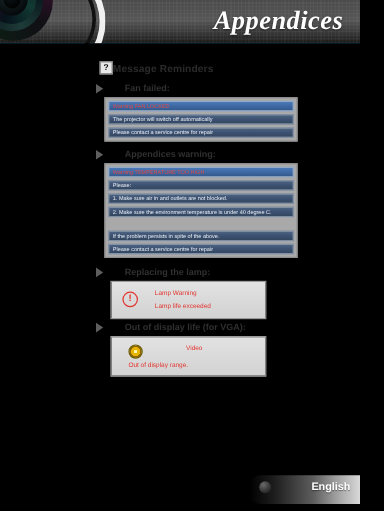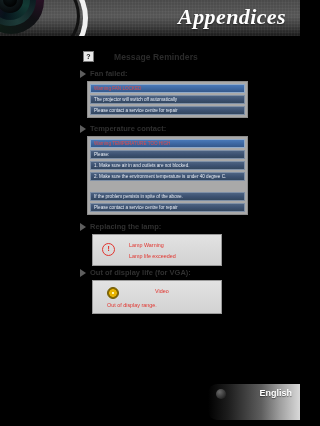--- a/index.html
+++ b/index.html
@@ -46,35 +46,35 @@
     position:absolute;left:22px;top:-18px;width:52px;height:62px;
     border-radius:50%;border:3px solid #111;
     clip-path:polygon(45% 0,100% 0,100% 100%,55% 100%);
   }
 
   
   .content{position:absolute;left:0;top:36px;width:300px;height:390px;background:#000;}
 
   .sec{position:absolute;}
   .sec-title{
-    display:flex;align-items:center;gap:20px;
+    display:flex;align-items:center;gap:0;
     font-size:8.5px;font-weight:700;color:#2b2b2b;letter-spacing:.1px;
     white-space:nowrap;
   }
   .ico-q{
     width:9px;height:9px;flex:0 0 9px;background:#e9e9e9;border:1px solid #7a7a7a;
     color:#111;font-size:7px;font-weight:700;line-height:9px;text-align:center;
   }
   .ico-tri{
     width:0;height:0;flex:0 0 auto;
     border-left:6px solid #5e5e5e;border-top:4px solid transparent;border-bottom:4px solid transparent;
     margin-right:2px;
   }
   .sub-title{
-    display:flex;align-items:center;gap:2px;
+    display:flex;align-items:center;gap:16px;
     font-size:7.5px;font-weight:700;color:#303030;white-space:nowrap;
   }
 
   
   .osd{
     background:#a9a9a9;
     border:1px solid #8e8e8e;
     box-shadow:2px 2px 2px rgba(0,0,0,.55);
     padding:2px;
   }
@@ -115,21 +115,21 @@
     font-size:8px;font-weight:700;line-height:10px;text-align:center;
   }
   .video-ico{
     position:absolute;width:10px;height:10px;border-radius:50%;
     background:radial-gradient(circle at 50% 50%,#fff7b0 0 18%,#e8b400 22% 52%,#8a6a00 56% 72%,#f5d24a 76% 100%);
     border:1px solid #6f5a00;
   }
 
   
   .footer{
-    position:absolute;right:0;bottom:6px;width:92px;height:36px;
+    position:absolute;right:0;bottom:6px;width:92px;height:24px;
     background:linear-gradient(90deg,#000 0%,#1d1d1d 22%,#5e5e5e 58%,#9e9e9e 78%,#d9d9d9 100%);
     border-radius:9px 0 0 9px;
   }
   .footer-dot{
     position:absolute;left:8px;top:5px;width:10px;height:10px;border-radius:50%;
     background:radial-gradient(circle at 35% 30%,#6a6a6a,#2a2a2a 70%);
   }
   .footer-label{
     position:absolute;right:8px;top:4px;font-size:9px;font-weight:700;color:#ffffff;
     text-shadow:0 1px 1px rgba(0,0,0,.45);
@@ -171,21 +171,21 @@
 
     <div class="osd" style="position:absolute;left:87px;top:45px;width:155px;">
       <div class="osd-head">Warning FAN LOCKED</div>
       <div class="osd-row">The projector will switch off automatically</div>
       <div class="osd-row">Please contact a service centre for repair</div>
     </div>
 
     <div class="sec" style="left:80px;top:88px;">
       <div class="sub-title">
         <span class="ico-tri"></span>
-        <span>Temperature contact:</span>
+        <span>Appendices warning:</span>
       </div>
     </div>
 
     <div class="osd" style="position:absolute;left:87px;top:100px;width:155px;">
       <div class="osd-head">Warning TEMPERATURE TOO HIGH</div>
       <div class="osd-row">Please:</div>
       <div class="osd-row">1. Make sure air in and outlets are not blocked.</div>
       <div class="osd-row">2. Make sure the environment temperature is under 40 degree C.</div>
       <div class="osd-spacer"></div>
       <div class="osd-row">If the problem persists in spite of the above.</div>

